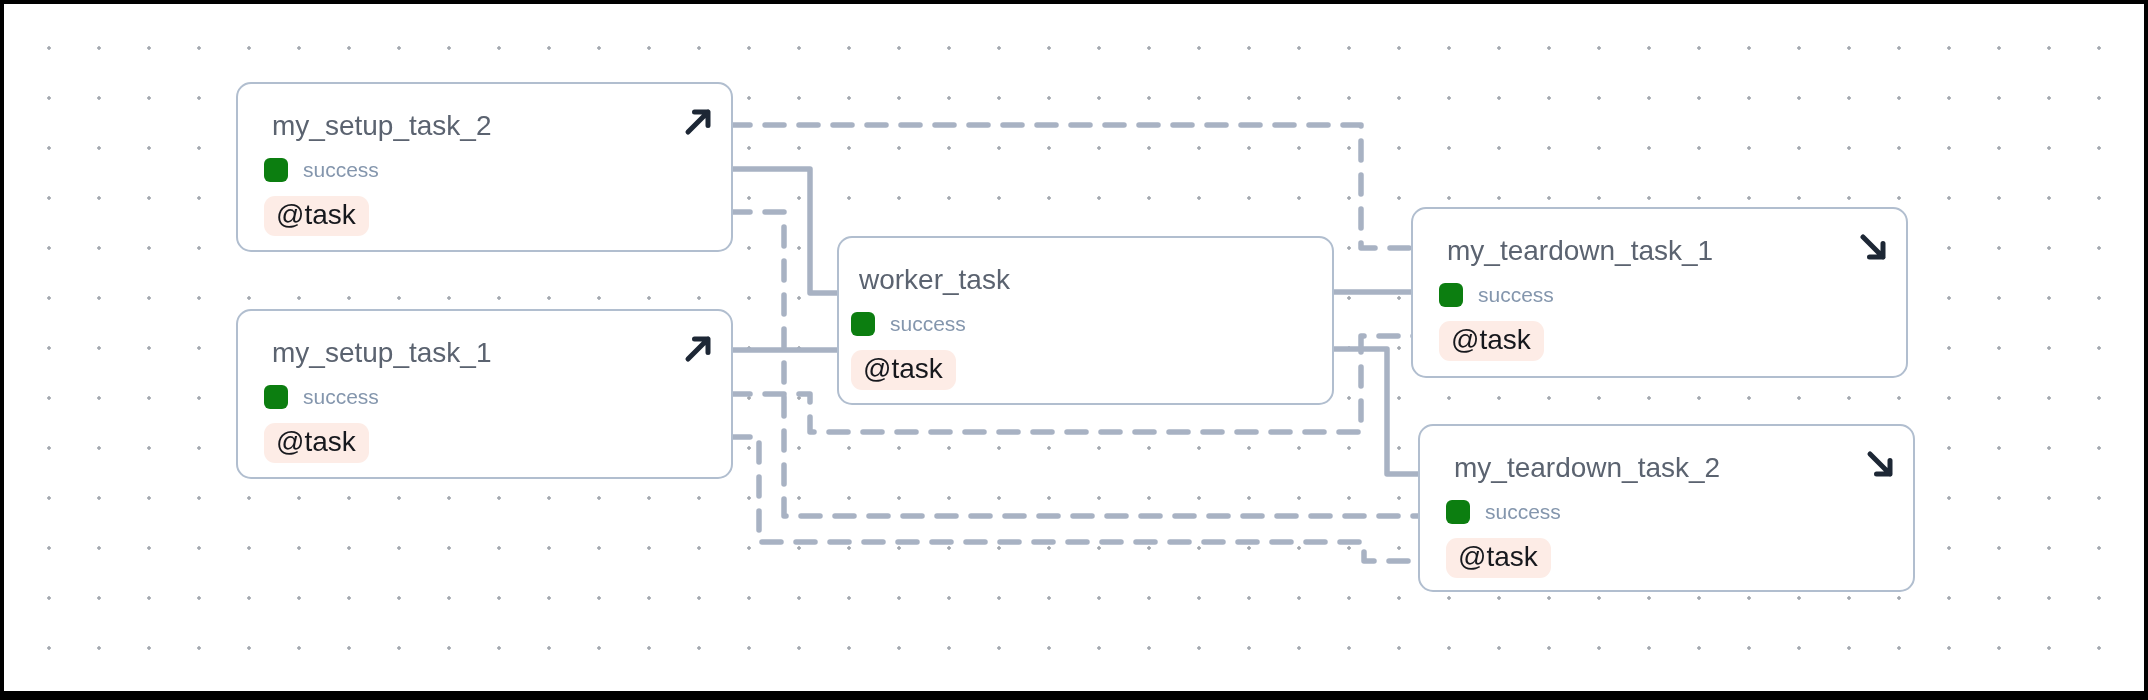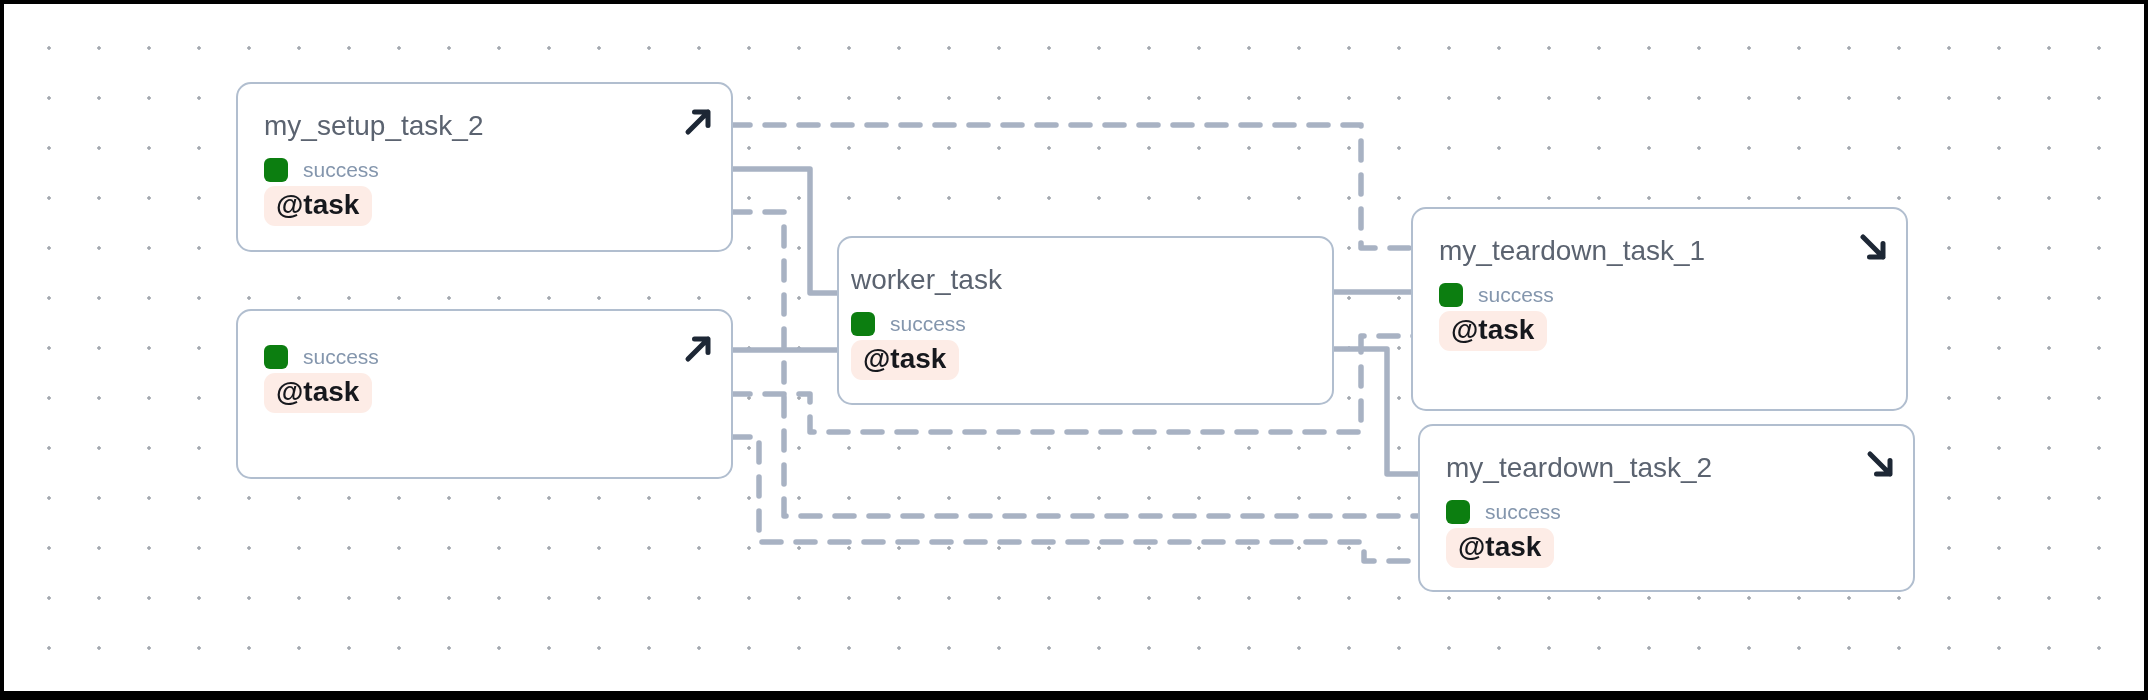--- a/index.html
+++ b/index.html
@@ -39,42 +39,42 @@
     border: 2px solid var(--node-border, #b1becf);
     border-radius: 15px;
     padding: 22px 18px 0 26px;
     cursor: pointer;
   }
   .node-title {
     font-size: 28px;
     line-height: 40px;
     color: var(--title-color, #5b6370);
     white-space: nowrap;
+    margin-left: 8px;
   }
   .state-row {
     margin-top: 8px;
     height: 32px;
     display: flex;
     align-items: center;
   }
   .state-square {
     width: 24px;
     height: 24px;
     border-radius: 6px;
     background: var(--success-green, #0c7e10);
     flex: 0 0 auto;
   }
   .state-label {
     margin-left: 15px;
     font-size: 21px;
     color: var(--state-text, #8496ad);
   }
   .badge-row {
-    margin-top: 0;
-    font-weight: bold;
+    margin-top: 10px;
   }
   .task-badge {
     display: inline-block;
     font-size: 28px;
     line-height: 28px;
     padding: 5px 13px 7px 12px;
     border-radius: 11px;
     background: var(--badge-bg, #fdece6);
     color: var(--badge-text, #16181d);
   }
@@ -114,20 +114,21 @@
         <span class="task-badge">@task</span>
       </div>
       <span class="corner-icon">
         <svg width="36" height="36" viewBox="0 0 36 36" fill="none">
           <path class="icon-stroke" d="M8 28 L28 8 M14.5 8 H28 V21.5" stroke="#1d2735" stroke-width="5" stroke-linecap="round" stroke-linejoin="round"></path>
         </svg>
       </span>
     </div>
 
     <div class="node" style="left: 232px; top: 305px; width: 497px; height: 170px;">
+      <div class="node-title">my_setup_task_1</div>
       <div class="state-row">
         <span class="state-square"></span>
         <span class="state-label">success</span>
       </div>
       <div class="badge-row">
         <span class="task-badge">@task</span>
       </div>
       <span class="corner-icon">
         <svg width="36" height="36" viewBox="0 0 36 36" fill="none">
           <path class="icon-stroke" d="M8 28 L28 8 M14.5 8 H28 V21.5" stroke="#1d2735" stroke-width="5" stroke-linecap="round" stroke-linejoin="round"></path>
@@ -139,21 +140,21 @@
       <div class="node-title">worker_task</div>
       <div class="state-row">
         <span class="state-square"></span>
         <span class="state-label">success</span>
       </div>
       <div class="badge-row">
         <span class="task-badge">@task</span>
       </div>
     </div>
 
-    <div class="node" style="left: 1407px; top: 203px; width: 497px; height: 204px;">
+    <div class="node" style="left: 1407px; top: 203px; width: 497px; height: 171px;">
       <div class="node-title">my_teardown_task_1</div>
       <div class="state-row">
         <span class="state-square"></span>
         <span class="state-label">success</span>
       </div>
       <div class="badge-row">
         <span class="task-badge">@task</span>
       </div>
       <span class="corner-icon">
         <svg width="36" height="36" viewBox="0 0 36 36" fill="none">

